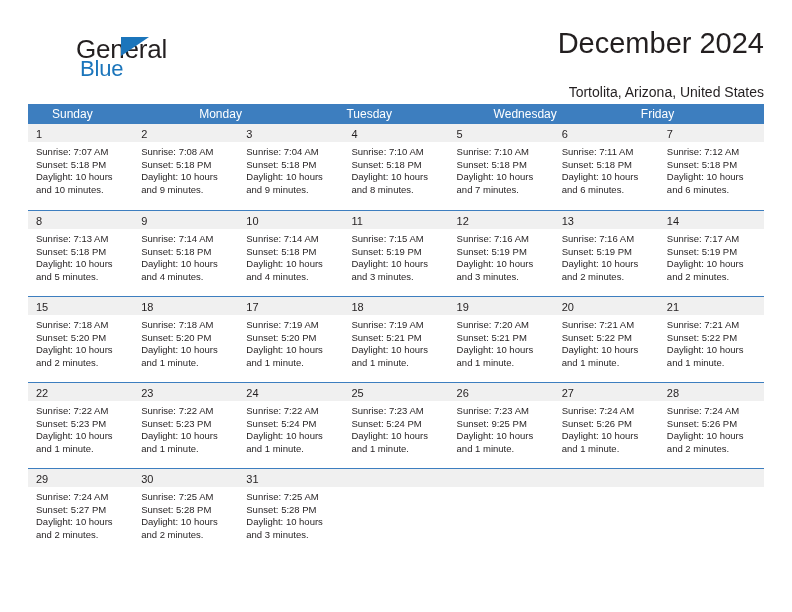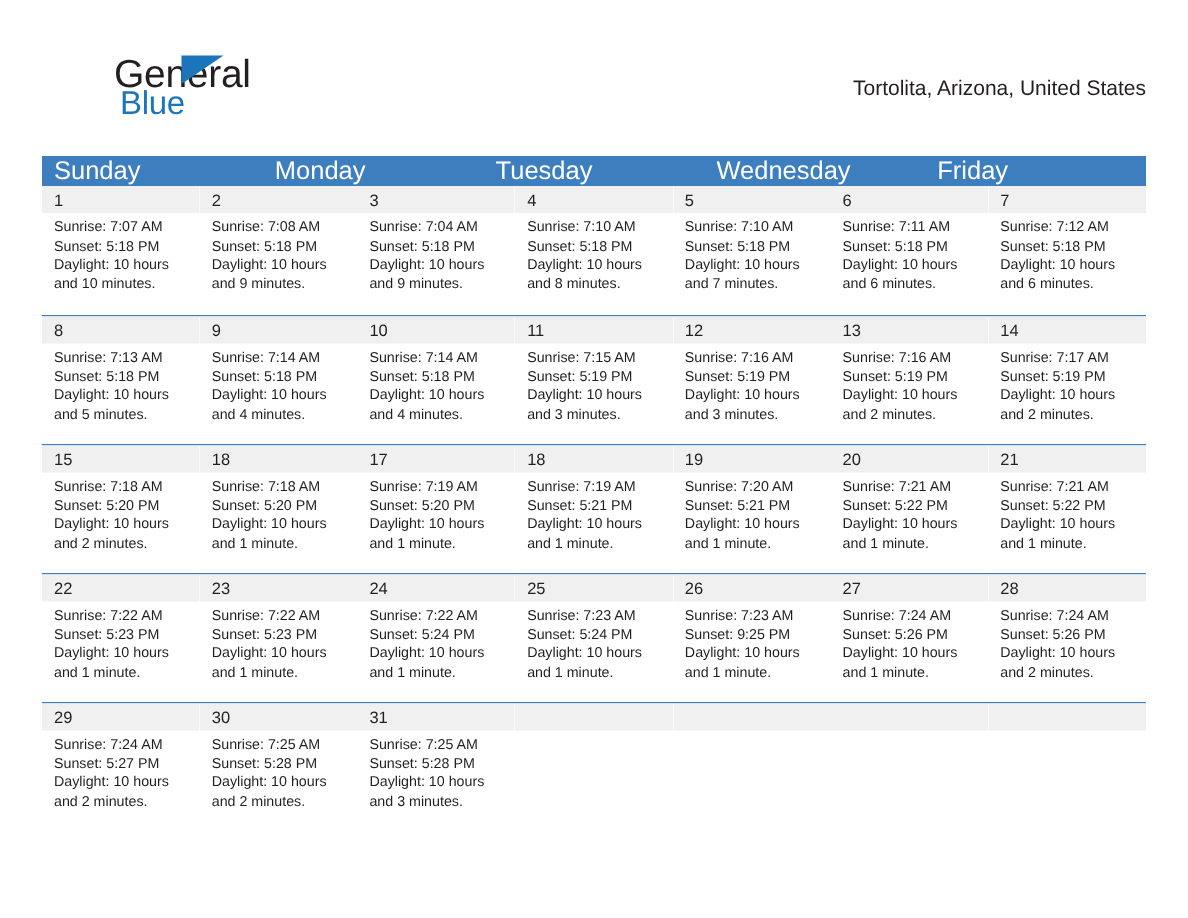--- a/index.html
+++ b/index.html
@@ -95,23 +95,23 @@
     width: 736px;
   }
   .dow-row {
     display: flex;
     background: #3d7ebf;
     height: 20px;
   }
   .dow {
     flex: 1 1 0;
     color: #ffffff;
-    font-size: 17px;
+    font-size: 12px;
     line-height: 20px;
-    padding-left: 8px;
+    padding-left: 24px;
     box-sizing: border-box;
     white-space: nowrap;
     overflow: hidden;
   }
   .week {
     display: flex;
     border-top: 1px solid #3d7ebf;
     height: 86px;
     box-sizing: border-box;
   }
@@ -154,20 +154,21 @@
 
   <div class="header">
 
     <div class="brand">
       <span class="brand-general">General</span>
       <span class="brand-tri"></span>
       <span class="brand-blue">Blue</span>
     </div>
 
     <div class="title-block">
+      <h1 class="cal-title">December 2024</h1>
       <div class="cal-subtitle">Tortolita, Arizona, United States</div>
     </div>
 
   </div>
 
   <div class="calendar">
 
     <div class="dow-row">
       <div class="dow">Sunday</div>
       <div class="dow">Monday</div>

